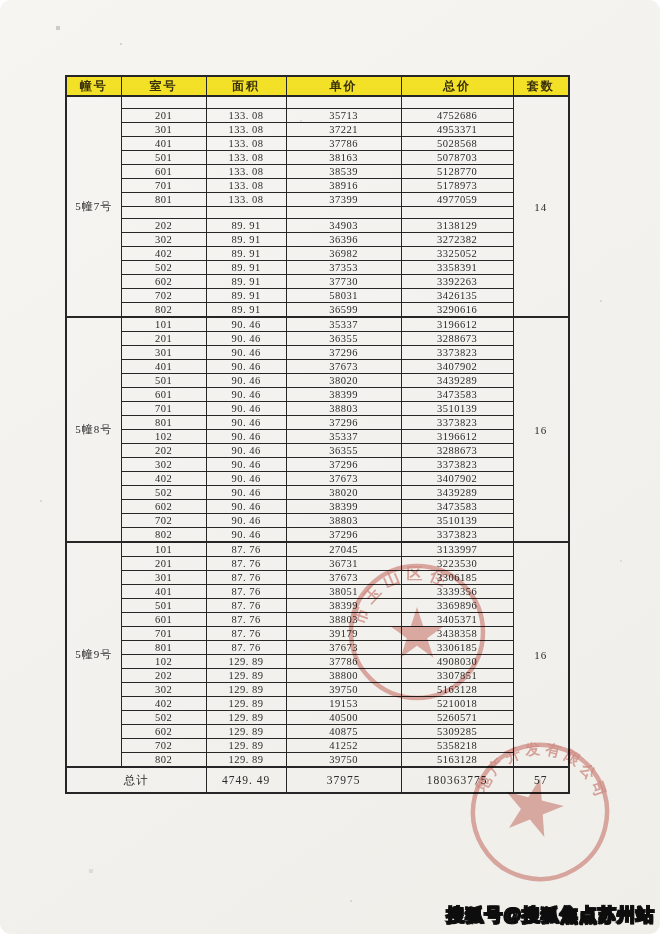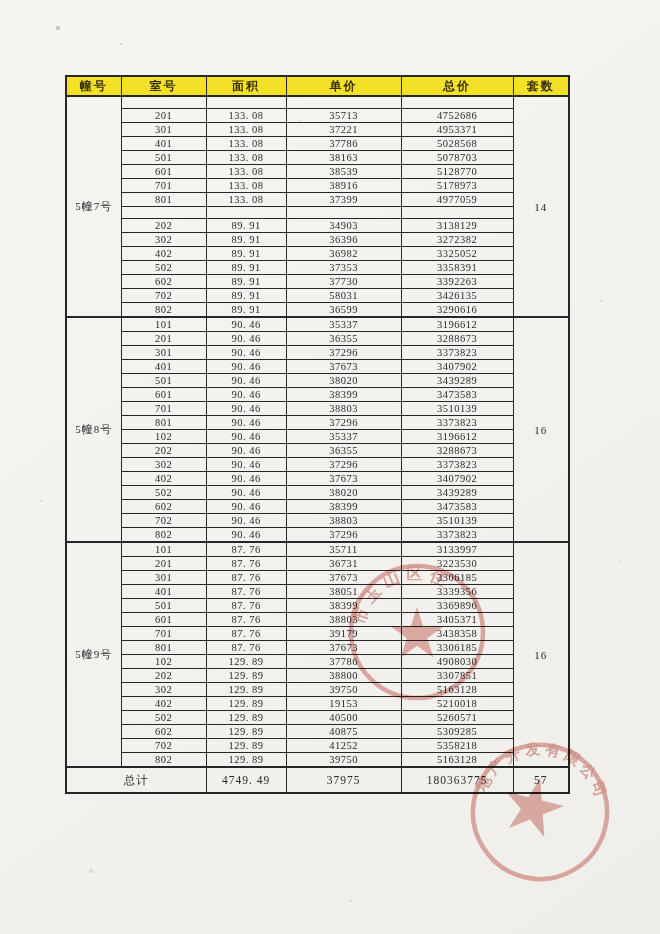--- a/index.html
+++ b/index.html
@@ -4,20 +4,21 @@
 <style>
   html,body { margin:0; padding:0; }
   body {
     width:660px; height:934px; position:relative; overflow:hidden;
     background:#ffffff;
     font-family:"Liberation Serif","DejaVu Serif",serif;
   }
   .page {
     position:absolute; inset:0;
     background:linear-gradient(145deg,#f6f5f1 0%,#f2f1ed 55%,#efeee9 100%);
+    border-radius:11px;
   }
   .specks{ position:absolute; left:0; top:0; width:2px; height:2px; background:transparent;
     box-shadow: 57px 27px 0 1px rgba(110,110,110,.30), 120px 43px 0 0 rgba(120,120,120,.25),
     300px 120px 0 0 rgba(130,130,130,.18), 600px 300px 0 0 rgba(120,120,120,.2),
     40px 500px 0 0 rgba(120,120,120,.2), 620px 560px 0 0 rgba(130,130,130,.18),
     90px 870px 0 1px rgba(140,140,140,.2), 350px 900px 0 0 rgba(120,120,120,.2);
   }
   table.price-table {
     position:absolute; left:65px; top:75px;
     border-collapse:collapse; table-layout:fixed;
@@ -274,21 +275,21 @@
         <tr>
           <td>802</td>
           <td>90. 46</td>
           <td>37296</td>
           <td>3373823</td>
         </tr>
         <tr class="section-start">
           <td rowspan="16" class="bcell">5幢9号</td>
           <td>101</td>
           <td>87. 76</td>
-          <td>35711</td>
+          <td>27045</td>
           <td>3133997</td>
           <td rowspan="16" class="ucell">16</td>
         </tr>
         <tr>
           <td>201</td>
           <td>87. 76</td>
           <td>36731</td>
           <td>3223530</td>
         </tr>
         <tr>
@@ -400,13 +401,14 @@
     <defs>
         <path id="arcB" d="M 18 76 A 58 58 0 0 1 134 76"></path>
       </defs>
     <circle class="ring" cx="76" cy="76" r="67"></circle>
     <polygon class="starfill" transform="translate(68,74) scale(0.62)" points="0,-50 11.2,-15.4 47.6,-15.5 18.1,5.9 29.4,40.5 0,19 -29.4,40.5 -18.1,5.9 -47.6,-15.5 -11.2,-15.4"></polygon>
     <text class="arc" font-size="15" letter-spacing="4">
       <textPath href="#arcB" startOffset="3%" id="arc-text-1">地产开发有限公司</textPath>
     </text>
   </svg>
 
+  <div class="watermark">搜狐号@搜狐焦点苏州站</div>
 </div>
 
 </body></html>

